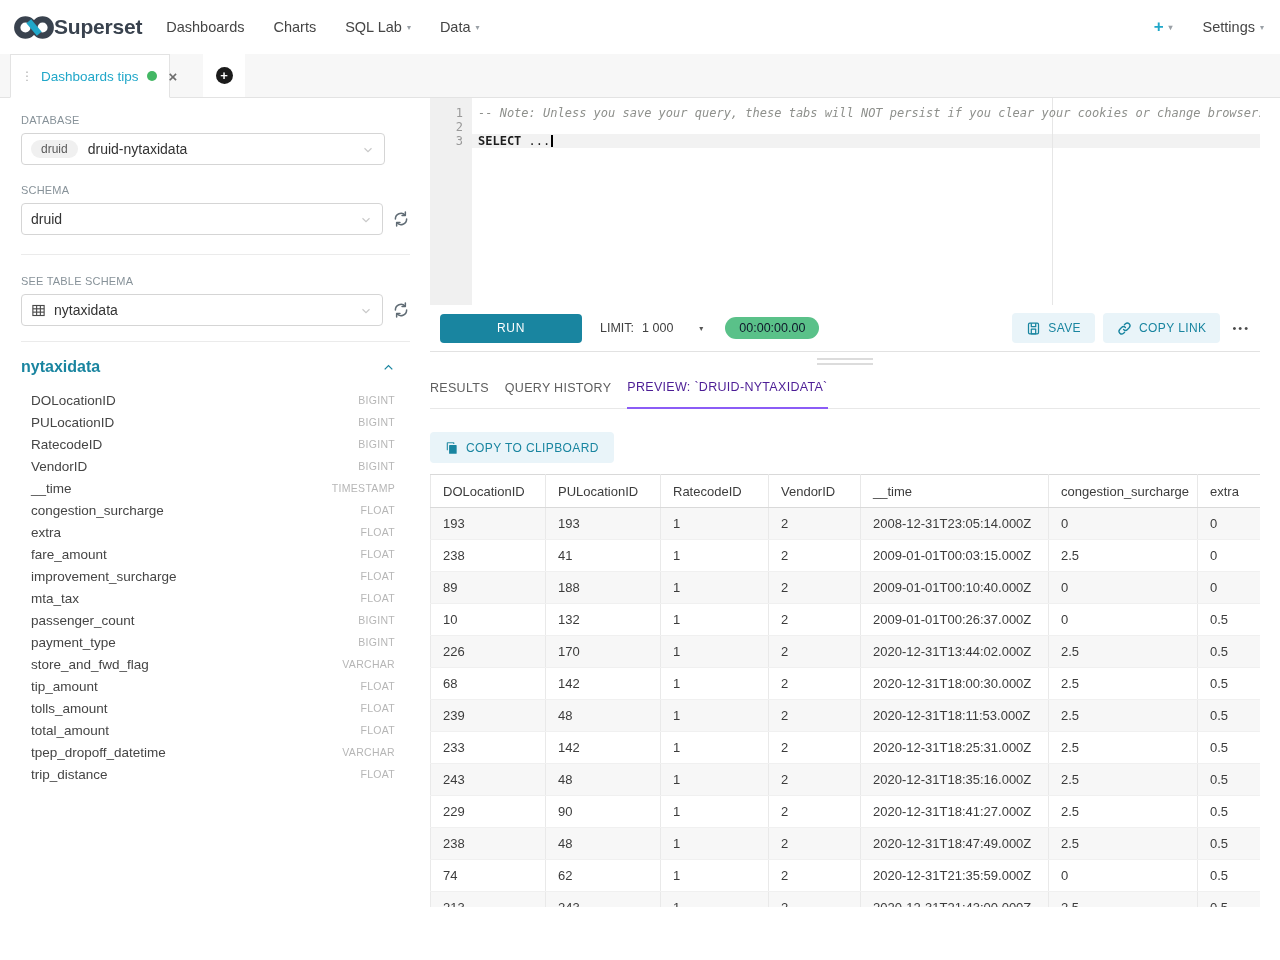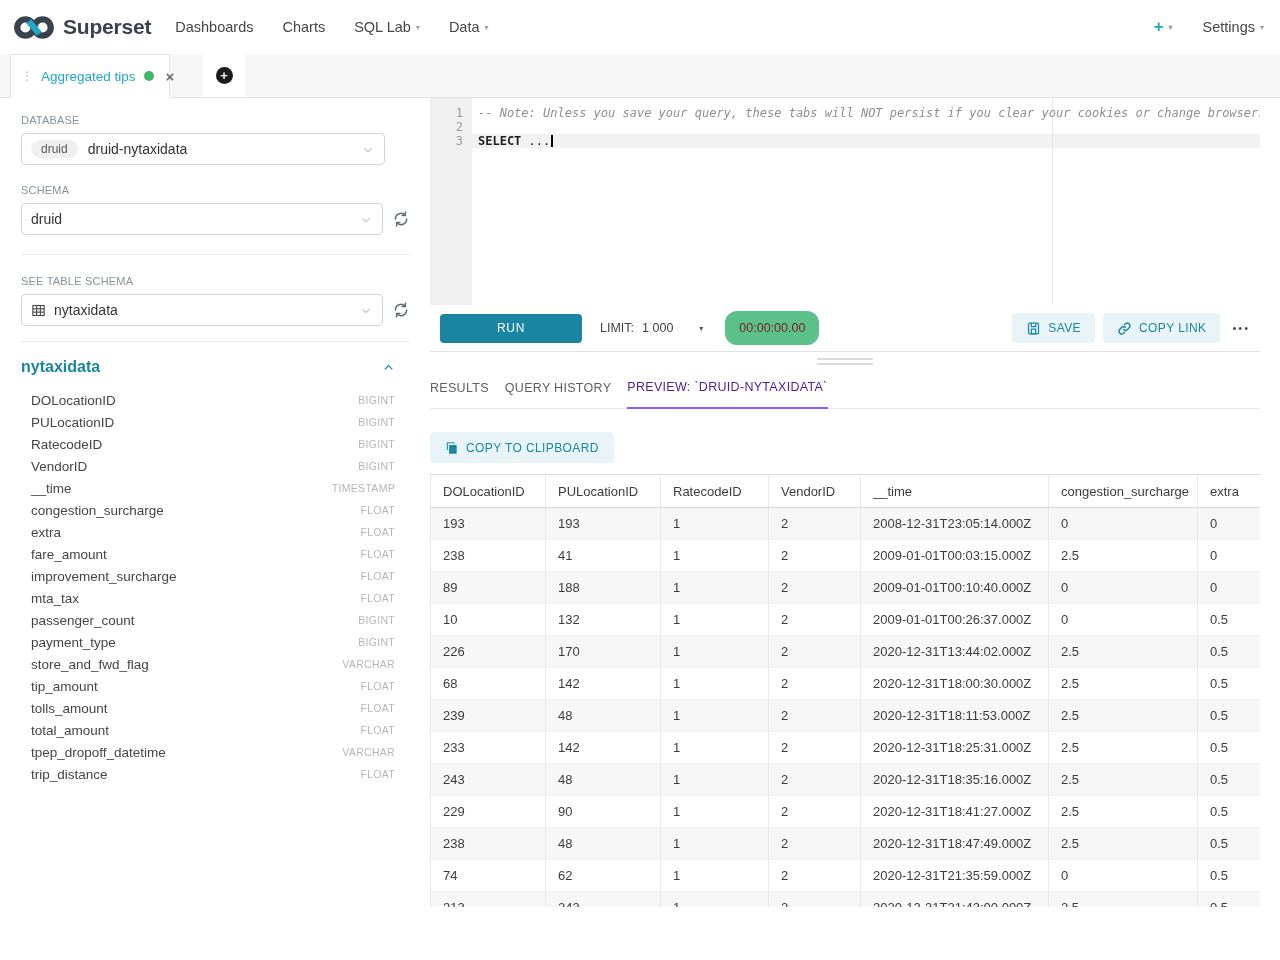--- a/index.html
+++ b/index.html
@@ -1,21 +1,21 @@
 <!DOCTYPE html>
 <html><head>
 <meta charset="utf-8">
 <style>
   * { box-sizing: border-box; margin: 0; padding: 0; }
   html,body { width:1280px; height:960px; overflow:hidden; background:#fff;
     font-family:"Liberation Sans", sans-serif; color:#454545; }
 
   
   #navbar { height:54px; display:flex; align-items:center; padding:0 16px 0 14px; background:#fff; }
-  #brand { display:flex; align-items:center; gap:9px; cursor:pointer; }
+  #brand { display:flex; align-items:center; gap:0; cursor:pointer; }
   #brand-text { font-size:21px; font-weight:700; color:#39424e; letter-spacing:-0.2px; }
   #nav-items { display:flex; align-items:center; gap:29px; margin-left:24px; }
   .nav-item { font-size:14.5px; color:#454545; cursor:pointer; }
   .caret { font-size:8px; color:#9aa0a6; margin-left:5px; vertical-align:2px; display:inline-block; }
   #nav-right { margin-left:auto; display:flex; align-items:center; gap:30px; }
   #plus-menu { color:#20a7c9; font-weight:700; font-size:17px; cursor:pointer; }
   #settings-menu { font-size:14.5px; color:#454545; cursor:pointer; }
 
   
   #tabbar { height:44px; background:#f7f7f7; border-bottom:1px solid #e3e3e3; display:flex; align-items:stretch; }
@@ -65,21 +65,21 @@
   .code-rest { color:#1d1d1d; }
   .cursor { display:inline-block; width:1.5px; height:12px; background:#000; vertical-align:-2px; margin-left:1px; }
 
   
   #toolbar { height:47px; display:flex; align-items:center; border-bottom:1px solid #e2e2e2; padding:0 10px; }
   #run-btn { width:142px; height:29px; background:#1985a0; color:#fff; border:none; border-radius:4px;
     font-size:12px; letter-spacing:0.6px; font-family:inherit; cursor:pointer; }
   #limit-group { margin-left:18px; display:flex; align-items:center; font-size:12.5px; color:#3f3f3f; cursor:pointer; }
   #limit-value { margin-left:8px; }
   #limit-caret { font-size:8px; color:#555; margin-left:26px; }
-  #timer-pill { margin-left:22px; background:#5ac189; color:#7f1d1d; border-radius:12px; height:34px;
+  #timer-pill { margin-left:22px; background:#5ac189; color:#0f172a; border-radius:12px; height:22px;
     padding:3px 14px; font-size:12.5px; display:flex; align-items:center; }
   #toolbar-right { margin-left:auto; display:flex; align-items:center; gap:8px; }
   .soft-btn { background:#e9f4f9; color:#1985a0; height:30px; border:none; border-radius:4px; padding:0 14px;
     font-size:12px; letter-spacing:0.4px; display:flex; gap:7px; align-items:center; font-family:inherit; cursor:pointer; }
   #more-btn { color:#4a4a4a; font-size:11px; letter-spacing:2px; margin-left:4px; cursor:pointer; }
 
   
   #splitter { height:18px; display:flex; flex-direction:column; align-items:center; justify-content:center; gap:3px; cursor:row-resize; }
   .grip-line { width:56px; height:2px; background:#dcdcdc; }
 
@@ -137,21 +137,21 @@
     </div>
   <div id="nav-right">
     <span id="plus-menu"><span>+</span><span class="caret">▾</span></span>
     <span id="settings-menu"><span>Settings</span><span class="caret">▾</span></span>
   </div>
 </div>
 
 <div id="tabbar">
   <div id="query-tab">
     <span id="tab-drag">⋮</span>
-    <span id="tab-title">Aggregated tips</span>
+    <span id="tab-title">Dashboards tips</span>
     <span id="tab-dot"></span>
     <span id="tab-close">×</span>
   </div>
   <div id="newtab-seg">
     <span id="newtab-circle">+</span>
   </div>
 </div>
 
 <div id="main">
 

